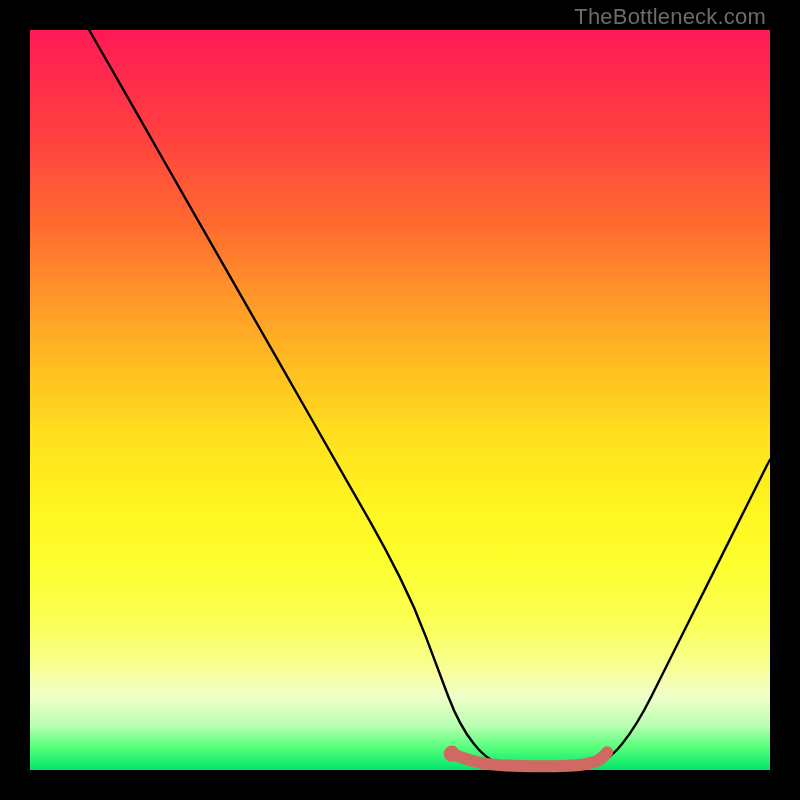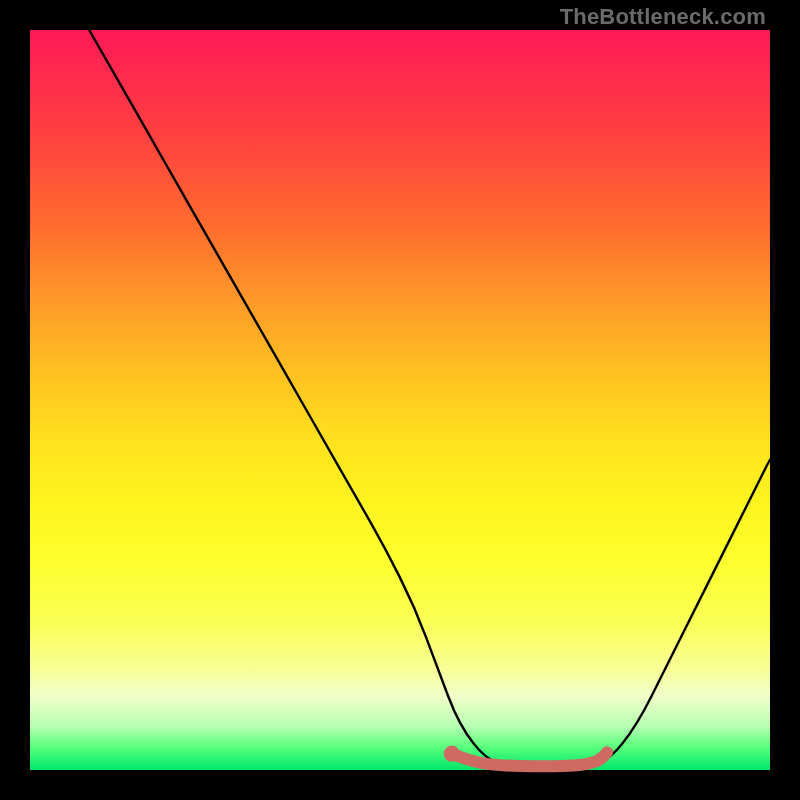--- a/index.html
+++ b/index.html
@@ -44,21 +44,21 @@
       #00e66b 100%
     );
   }
   .watermark {
     position: absolute;
     top: 4px;
     right: 34px;
     color: #6b6b6b;
     font-size: 22px;
     letter-spacing: 0.2px;
-    font-weight: 700;
+    font-weight: 400;
   }
   svg.curve {
     position: absolute;
     left: 0;
     top: 0;
     width: 740px;
     height: 740px;
     overflow: visible;
   }
 </style>

